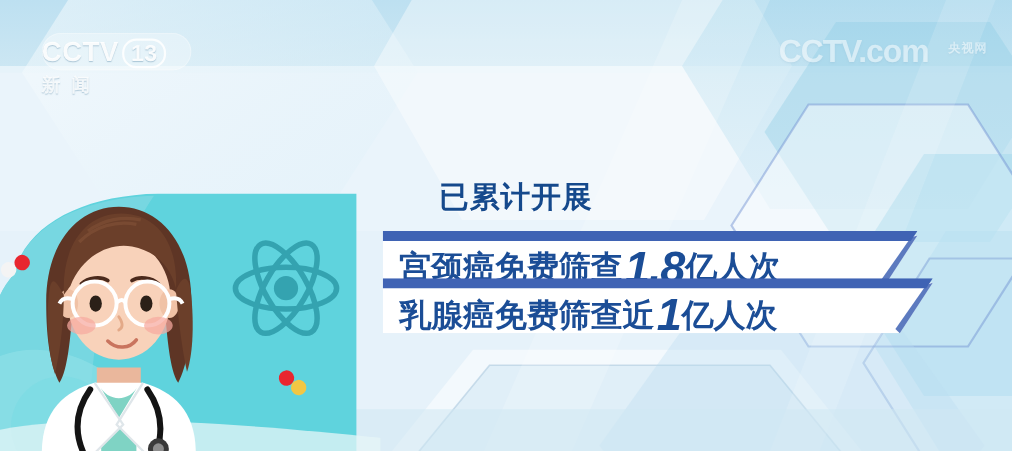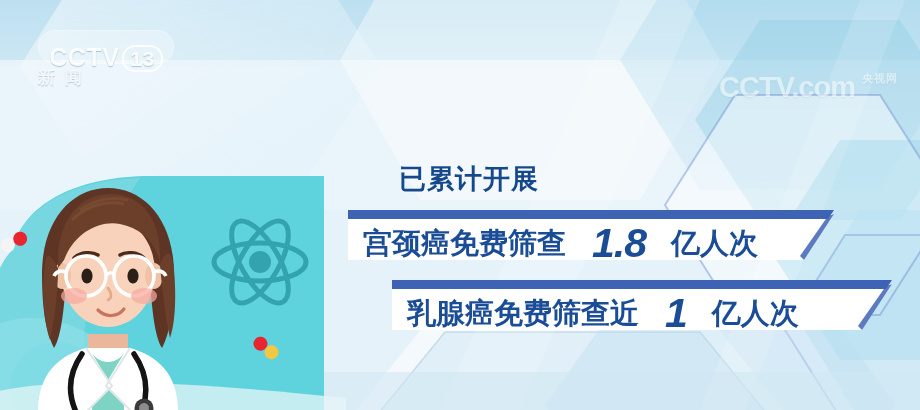--- a/index.html
+++ b/index.html
@@ -23,44 +23,42 @@
   .logo-pill{
     position:absolute;left:0;top:0;width:136px;height:34px;
     border-radius:17px;
     background:rgba(255,255,255,.30);
     box-shadow:0 0 0 1px rgba(255,255,255,.28) inset;
   }
   .logo-text{
     position:absolute;left:0;top:2px;width:136px;height:30px;
     font-size:25px;font-weight:700;letter-spacing:.5px;
     color:rgba(255,255,255,.92);
-    text-align:center;line-height:30px;
+    line-height:30px;
     text-shadow:0 1px 1px rgba(120,160,185,.55);
-    margin-top:10px;
   }
   .logo-text .num{
     font-size:21px;
     border:2px solid rgba(255,255,255,.85);
     border-radius:13px;
     padding:0 6px;margin-left:3px;
   }
   .logo-sub{
     position:absolute;left:0;top:36px;width:136px;
     text-align:left;
     font-size:17px;font-weight:700;letter-spacing:10px;
     color:rgba(255,255,255,.82);
     text-shadow:0 1px 1px rgba(120,160,185,.5);
   }
 
   
   .watermark{
     position:absolute;right:22px;top:26px;height:42px;
-    display:flex;gap:9px;
+    display:flex;align-items:center;gap:20px;
     opacity:.55;
-    margin-top:45px;
   }
   .wm-cctv{
     font-size:29px;font-weight:700;letter-spacing:-1px;
     color:rgba(255,255,255,.95);
     text-shadow:0 1px 2px rgba(140,175,200,.45);
   }
   .wm-cn{
     font-size:11px;font-weight:700;letter-spacing:1px;
     color:rgba(255,255,255,.92);
     text-shadow:0 1px 2px rgba(140,175,200,.45);
@@ -75,29 +73,28 @@
   .headline{
     position:absolute;left:355px;top:161px;
     font-size:27px;font-weight:700;letter-spacing:1px;
     color:#15498c;
     text-shadow:0 1px 0 rgba(255,255,255,.6);
     margin-left:44px;
   }
 
   .banner{position:absolute;left:348px;height:50px;}
   .banner-1{top:210px;width:486px;}
-  .banner-2{top:280px;width:500px;margin-left:44px;}
+  .banner-2{top:253px;width:500px;}
   .banner svg{position:absolute;left:0;top:0;display:block;}
   .banner-text{
     position:absolute;left:15px;top:0;height:68px;
     display:flex;align-items:center;
     white-space:nowrap;
     font-size:29px;font-weight:700;letter-spacing:0px;
     color:#1b4d96;
-    gap:24px;
   }
   .banner-text .big{
     font-size:41px;font-weight:700;
     letter-spacing:-1px;
     margin:0 1px 0 2px;
     position:relative;top:-1px;font-style:italic;
   }
 </style>
 </head>
 <body>

